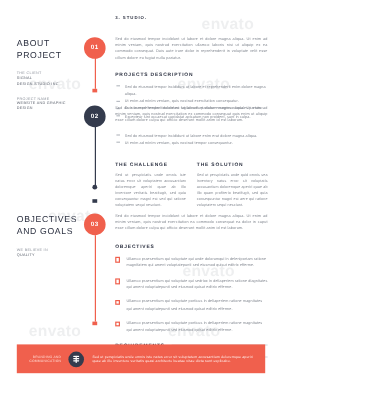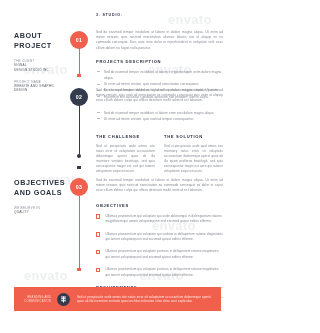--- a/index.html
+++ b/index.html
@@ -39,21 +39,21 @@
   .cols {
     position: absolute;
     left: 0; top: 0;
     width: 235px; height: 292px;
   }
 
   
   .leftcol { position: absolute; left: 14px; width: 52px; }
   .sect-title {
     font-size: 7.2px;
-    font-weight: 700;
+    font-weight: 400;
     letter-spacing: 0.55px;
     line-height: 9.5px;
     color: #2b3040;
     text-transform: uppercase;
   }
   .meta-block { margin-top: 6px; }
   .meta-pair { margin-bottom: 4.5px; }
   .meta-label {
     font-size: 3.1px;
     letter-spacing: .25px;

